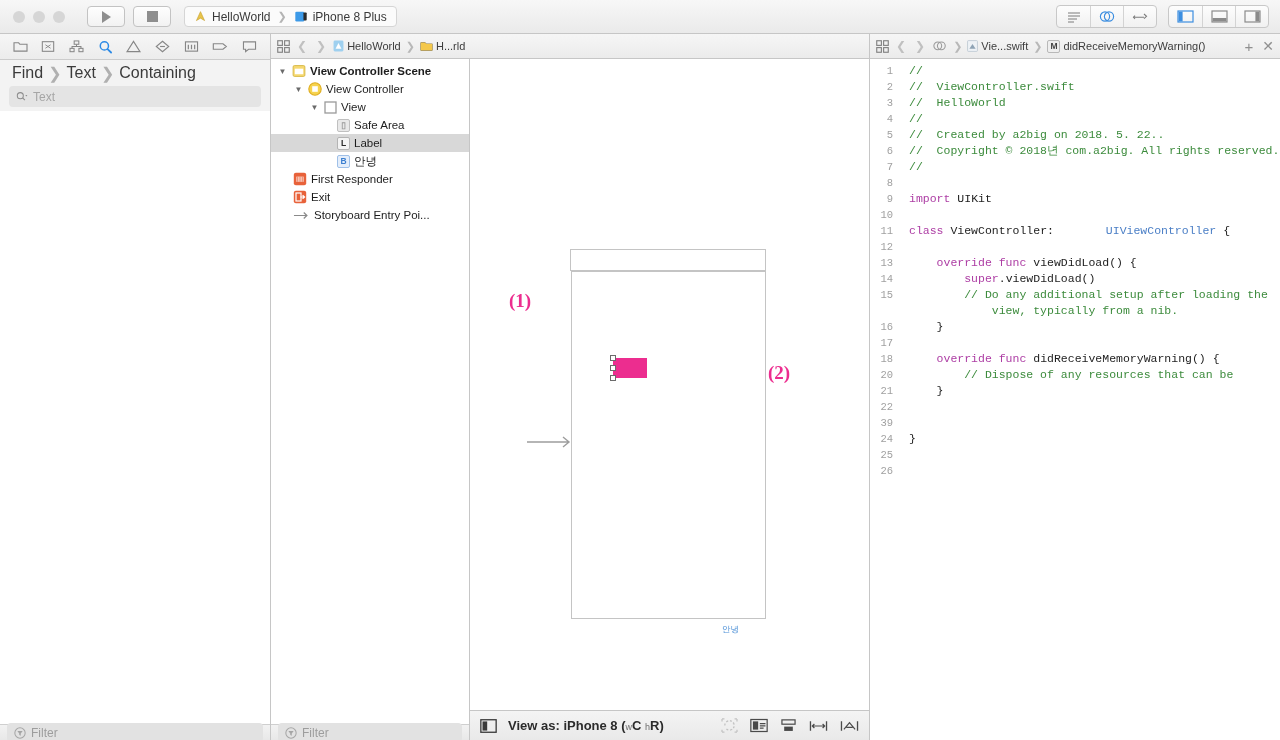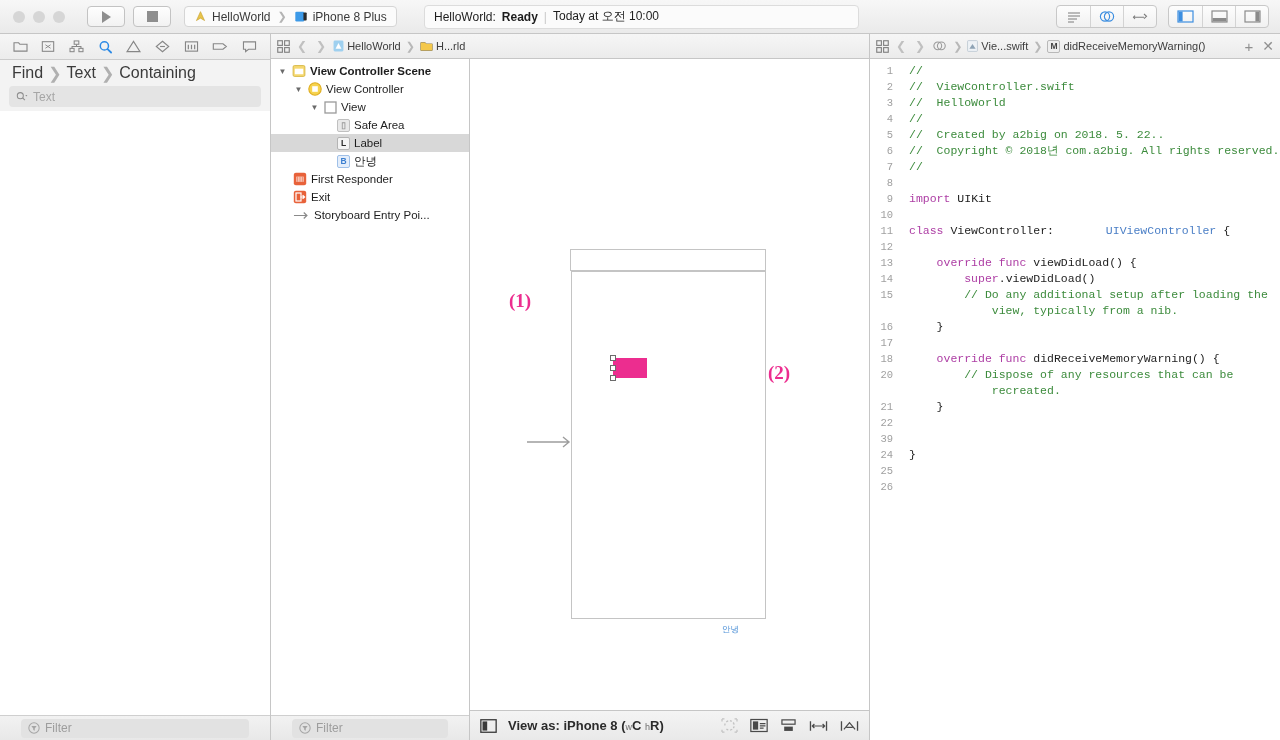--- a/index.html
+++ b/index.html
@@ -62,21 +62,21 @@
   .find-scope { height: 26px; display: flex; align-items: center; padding: 0 12px; gap: 5px; font-size: 16px; color: #3b3b3b; background: #f3f3f3; }
   .find-scope .chev { color: #b0b0b0; }
   .search-row { padding: 0 9px 4px 9px; background: #f3f3f3; }
   .search-box { height: 21px; border-radius: 4px; background: #e4e4e4; display: flex; align-items: center; padding: 0 7px; gap: 5px; }
   .search-box input { border: 0; background: transparent; outline: none; font-size: 12px; width: 100%; color: #333; font-family: inherit; }
   .search-box input::placeholder { color: #a6a6a6; }
   .opt-row { height: 22px; display: flex; align-items: center; padding: 0 11px; justify-content: space-between; border-bottom: 1px solid #d4d4d4; background: #f3f3f3; }
   .opt-l { display: flex; align-items: center; gap: 7px; font-size: 12px; }
   .opt-r { display: flex; align-items: center; gap: 3px; font-size: 12px; }
   .nav-body { flex: 1; background: #fff; }
-  .filter-bar { height: 25px; display: flex; align-items: center; padding: 0 21px; background: linear-gradient(#f2f2f2,#e8e8e8); border-top: 1px solid #cfcfcf; }
+  .filter-bar { height: 16px; display: flex; align-items: center; padding: 0 7px; background: linear-gradient(#f2f2f2,#e8e8e8); border-top: 1px solid #cfcfcf; }
   .filter-field { flex: 1; height: 19px; border-radius: 4px; background: #e2e2e2; display: flex; align-items: center; padding: 0 7px; gap: 5px; color: #9d9d9d; font-size: 12px; }
 
   
   .outline-pane { width: 199px; min-width: 199px; display: flex; flex-direction: column; border-right: 1px solid #c6c6c6; background: #fff; }
   .crumbbar { height: 25px; display: flex; align-items: center; padding: 0 6px; gap: 5px; background: linear-gradient(#f6f6f6,#ebebeb); border-bottom: 1px solid #c6c6c6; overflow: hidden; }
   .crumb { display: flex; align-items: center; gap: 3px; font-size: 11px; color: #3d3d3d; white-space: nowrap; }
   .crumb-sep { color: #b8b8b8; font-size: 11px; }
   .arrowbtn { color: #c0c0c0; font-size: 12px; padding: 0 2px; }
   .outline-body { flex: 1; overflow: hidden; padding-top: 3px; background: #fff; }
   .o-row { height: 18px; display: flex; align-items: center; gap: 4px; font-size: 11.5px; white-space: nowrap; }
@@ -136,26 +136,20 @@
           <path d="M8 2 L13 13 L8 10 L3 13 Z" fill="#e8c44a" stroke="#c8a030" stroke-width="0.8"></path>
         </svg>
       <span>HelloWorld</span>
       <span class="chev">❯</span>
       <svg width="14" height="13" viewBox="0 0 16 16">
           <rect x="1" y="2" width="11" height="12" rx="1.5" fill="#3d9ae8"></rect>
           <rect x="11" y="3" width="4" height="10" rx="1" fill="#2a2a2a"></rect>
         </svg>
       <span>iPhone 8 Plus</span>
     </div>
-    <div class="status">
-      <span>HelloWorld:</span>
-      <b>Ready</b>
-      <span class="sep">|</span>
-      <span>Today at 오전 10:00</span>
-    </div>
     <div class="right-tb">
       <div class="seg">
         <div>
           <svg width="16" height="12" viewBox="0 0 16 12">
               <g stroke="#7d7d7d" stroke-width="1.1">
                 <path d="M2 2h12M2 5h12M2 8h9M2 11h6"></path>
               </g>
             </svg>
         </div>
         <div>
@@ -573,24 +567,20 @@
           </div>
           <div class="cl">
             <div class="gut">18</div>
             <div class="src"><span class="pl">    </span><span class="kw">override func</span><span class="pl"> didReceiveMemoryWarning() {</span></div>
           </div>
           <div class="cl">
             <div class="gut">20</div>
             <div class="src"><span class="cm">        // Dispose of any resources that can be</span></div>
           </div>
           <div class="cl">
-            <div class="gut"></div>
-            <div class="src"><span class="cm">            recreated.</span></div>
-          </div>
-          <div class="cl">
             <div class="gut">21</div>
             <div class="src"><span class="pl">    }</span></div>
           </div>
           <div class="cl">
             <div class="gut">22</div>
             <div class="src">&nbsp;</div>
           </div>
           <div class="cl">
             <div class="gut">39</div>
             <div class="src">&nbsp;</div>

